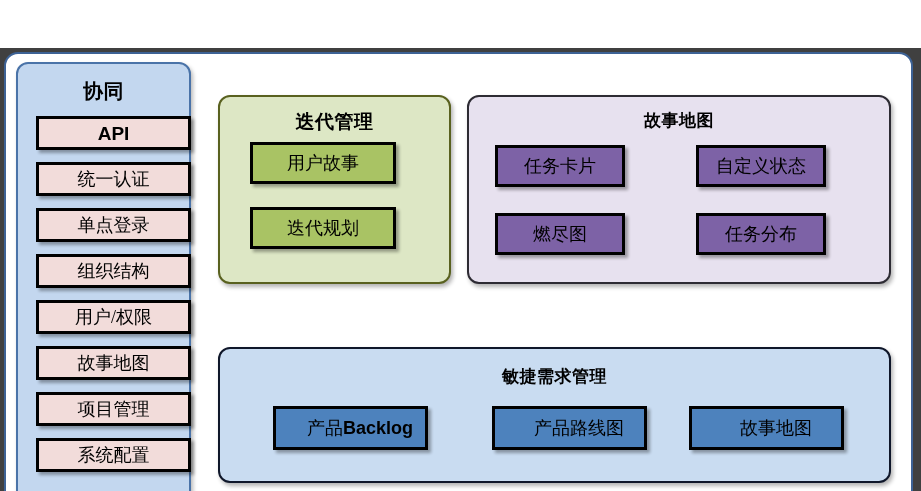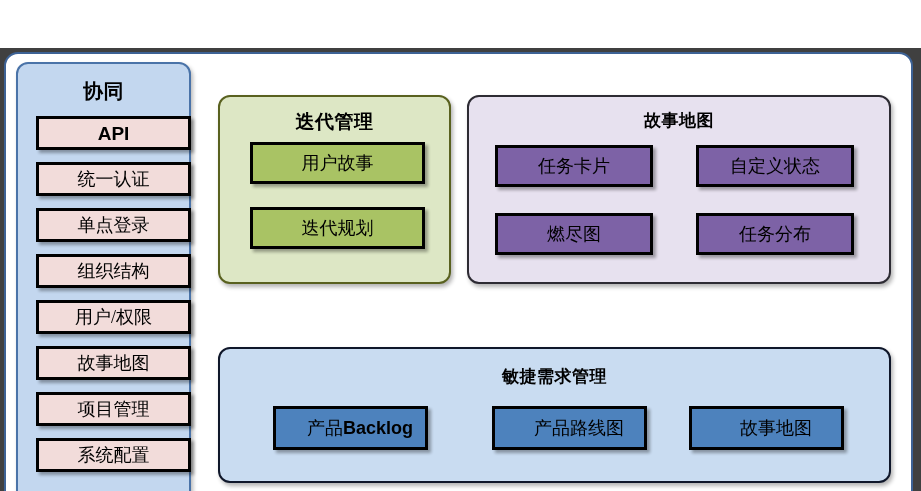--- a/index.html
+++ b/index.html
@@ -140,28 +140,28 @@
   }
   .sb-item.bold-label {
     font-family: "Liberation Sans", sans-serif;
     font-weight: bold;
     font-size: 19px;
   }
 
   
   .it-box {
     left: 30px;
-    width: 175px;
+    width: 146px;
     height: 42px;
     font-size: 18px;
   }
 
   
   .tb-box {
-    width: 158px;
+    width: 130px;
     height: 42px;
     font-size: 18px;
   }
   .tb-col-l { left: 26px; }
   .tb-col-r { left: 227px; }
   .tb-row-t { top: 48px; }
   .tb-row-b { top: 116px; }
 
   
   .ag-box {

